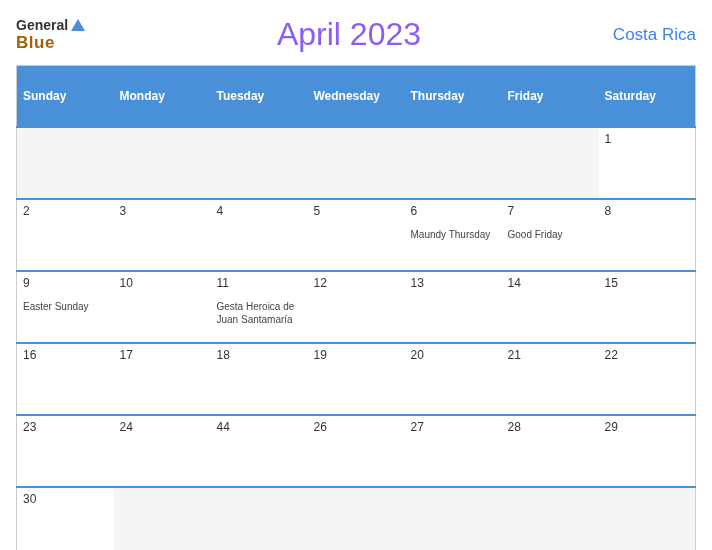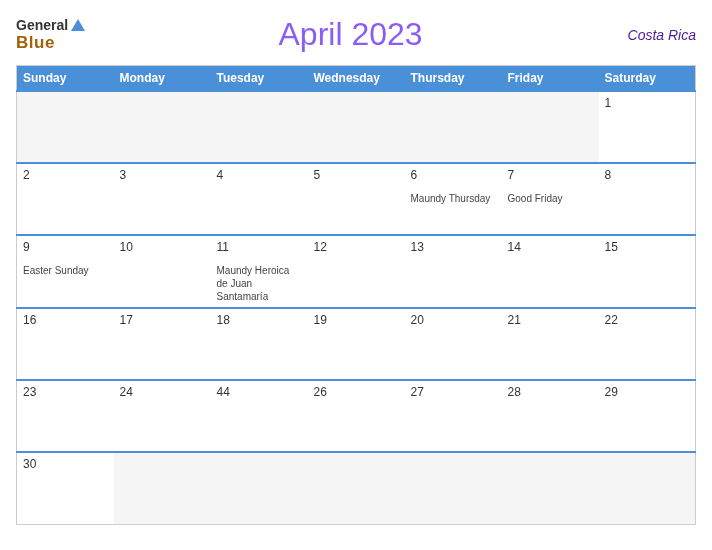--- a/index.html
+++ b/index.html
@@ -26,39 +26,38 @@
 
     .calendar-title {
       font-size: 32px;
       font-weight: normal;
       color: #8b5cf6;
       text-align: center;
       flex: 1;
     }
 
     .country-label {
-      font-size: 14px;
-      color: #4c1d95;
+      font-size: 17px;
+      color: #3b82f6;
       text-align: right;
       min-width: 80px;
-      font-style: italic;
     }
 
     .calendar {
       width: 100%;
       border-collapse: collapse;
       border: 1px solid #ccc;
     }
 
     .calendar thead tr th {
       background: #4a90d9;
       color: #fff;
       font-size: 12px;
       font-weight: bold;
-      padding: 5px 6px;
+      padding: 23px 6px;
       text-align: left;
       border: none;
     }
 
     .calendar tbody tr td {
       width: calc(100% / 7);
       vertical-align: top;
       padding: 4px 6px;
       font-size: 12px;
       color: #333;
@@ -184,21 +183,21 @@
       <tr>
         <td>
           <span class="day-number">9</span>
           <span class="event-label">Easter Sunday</span>
         </td>
         <td>
           <span class="day-number">10</span>
         </td>
         <td>
           <span class="day-number">11</span>
-          <span class="event-label">Maundy Heroica de Juan Santamaría</span>
+          <span class="event-label">Gesta Heroica de Juan Santamaría</span>
         </td>
         <td>
           <span class="day-number">12</span>
         </td>
         <td>
           <span class="day-number">13</span>
         </td>
         <td>
           <span class="day-number">14</span>
         </td>

